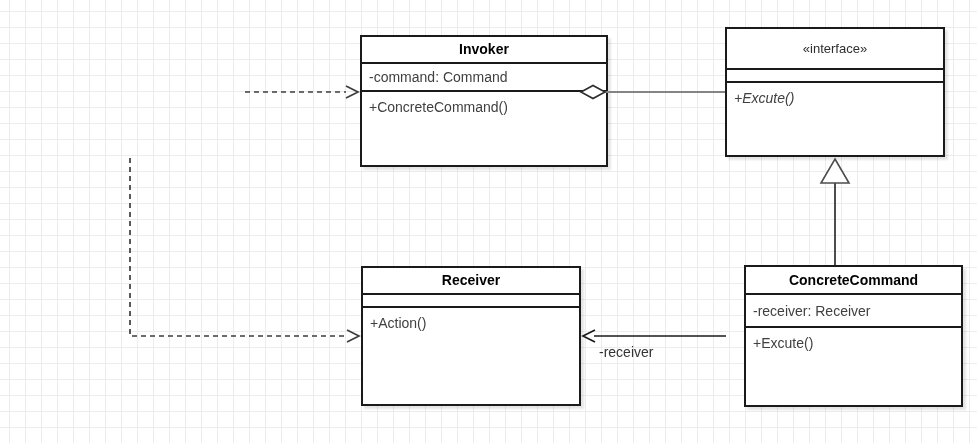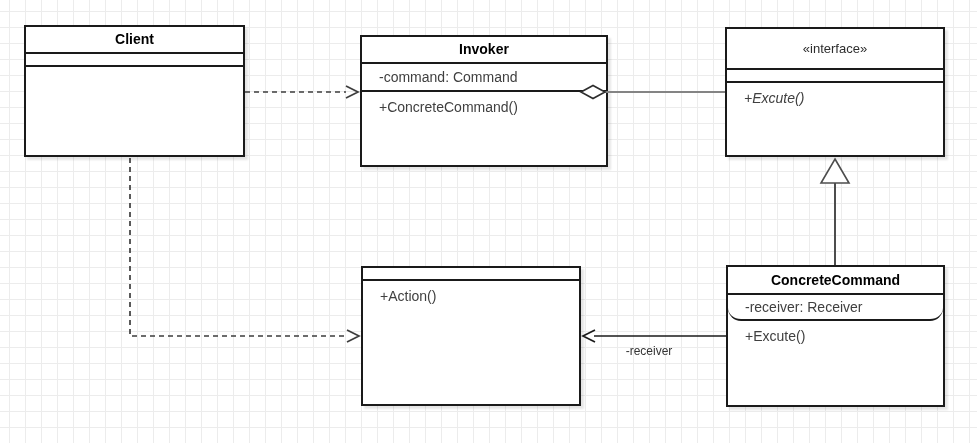--- a/index.html
+++ b/index.html
@@ -55,31 +55,30 @@
   .uml-attrs {
     border-bottom: 2px solid #1a1a1a;
     flex: 0 0 auto;
     display: flex;
     align-items: center;
   }
   .uml-methods { flex: 1 1 auto; padding-top: 5px; }
   .member {
     font-size: 14px;
     color: #404040;
-    padding-left: 17px;
+    padding-left: 7px;
     line-height: 20px;
     white-space: nowrap;
   }
   .member.italic { font-style: italic; }
 
   .edge-label {
     position: absolute;
-    font-size: 12px;
+    font-size: 14px;
     color: #333333;
-    text-align: center;
     z-index: 4;
     background: transparent;
   }
 </style>
 </head>
 <body>
 
 <div class="canvas">
 
   <svg class="edges" width="977" height="443" viewBox="0 0 977 443" xmlns="http://www.w3.org/2000/svg">
@@ -103,27 +102,20 @@
       <line x1="835" y1="265" x2="835" y2="183" stroke="#4d4d4d" stroke-width="2"></line>
       <polygon points="835,159 849,183 821,183" fill="#ffffff" stroke="#4d4d4d" stroke-width="1.6"></polygon>
     </g>
 
     <g>
       <line x1="726" y1="336" x2="594" y2="336" stroke="#1a1a1a" stroke-width="1.7"></line>
       <path d="M595 330 L583 336 L595 342" fill="none" stroke="#1a1a1a" stroke-width="1.7"></path>
     </g>
   </svg>
 
-  <div class="uml-class" style="left:24px; top:25px; width:221px; height:132px;">
-    <div class="uml-title" style="height:27px;">
-      <span class="class-name">Client</span>
-    </div>
-    <div class="uml-attrs" style="height:13px;"></div>
-    <div class="uml-methods"></div>
-  </div>
 
   <div class="uml-class" style="left:360px; top:35px; width:248px; height:132px;">
     <div class="uml-title" style="height:27px;">
       <span class="class-name">Invoker</span>
     </div>
     <div class="uml-attrs" style="height:28px;">
       <div class="member">-command: Command</div>
     </div>
     <div class="uml-methods">
       <div class="member">+ConcreteCommand()</div>
@@ -134,31 +126,34 @@
     <div class="uml-title" style="height:41px;">
       <span class="stereotype">«interface»</span>
     </div>
     <div class="uml-attrs" style="height:13px;"></div>
     <div class="uml-methods">
       <div class="member italic">+Excute()</div>
     </div>
   </div>
 
   <div class="uml-class" style="left:361px; top:266px; width:220px; height:140px;">
+    <div class="uml-title" style="height:27px;">
+      <span class="class-name">Receiver</span>
+    </div>
     <div class="uml-attrs" style="height:13px;"></div>
     <div class="uml-methods">
       <div class="member">+Action()</div>
     </div>
   </div>
 
-  <div class="uml-class" style="left:726px; top:265px; width:219px; height:142px;">
+  <div class="uml-class" style="left:744px; top:265px; width:219px; height:142px;">
     <div class="uml-title" style="height:28px;">
       <span class="class-name">ConcreteCommand</span>
     </div>
-    <div class="uml-attrs" style="height:26px;border-radius:13px;">
+    <div class="uml-attrs" style="height:33px;">
       <div class="member">-receiver: Receiver</div>
     </div>
     <div class="uml-methods">
       <div class="member">+Excute()</div>
     </div>
   </div>
 
   <div class="edge-label" style="left:599px; top:344px; width:100px;">-receiver</div>
 
 </div>

